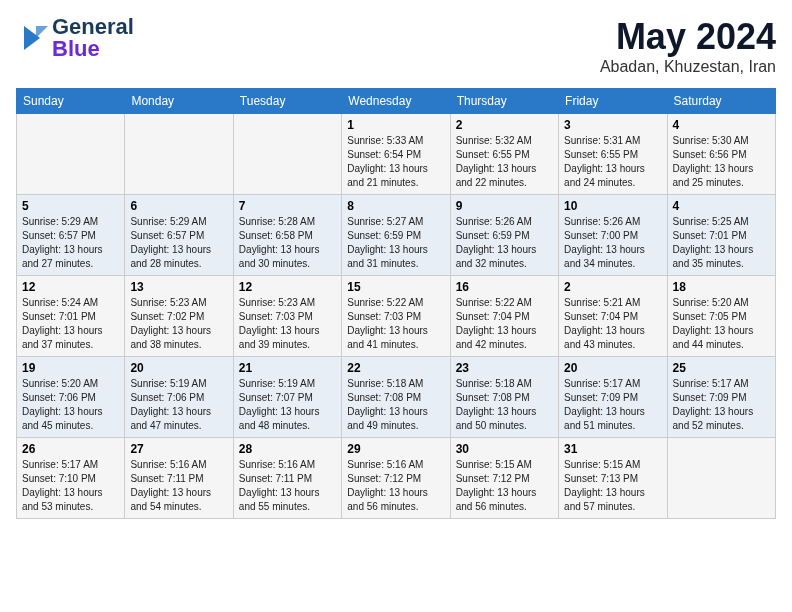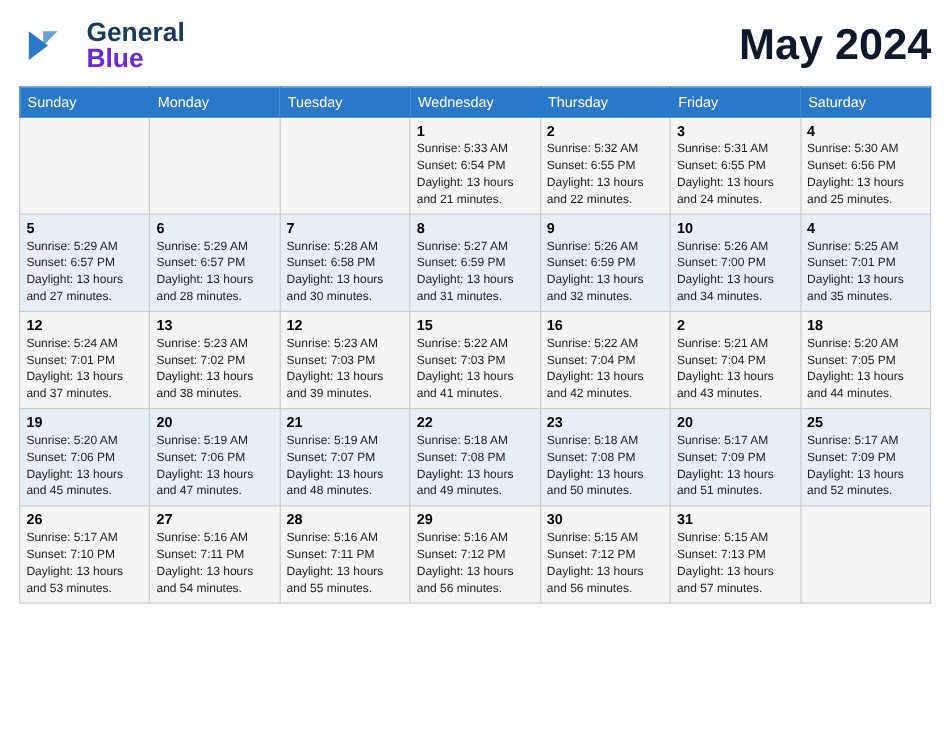--- a/index.html
+++ b/index.html
@@ -12,21 +12,21 @@
     }
     .header {
       display: flex;
       justify-content: space-between;
       align-items: flex-start;
       margin-bottom: 12px;
     }
     .logo-wrapper {
       display: flex;
       align-items: center;
-      gap: 20px;
+      gap: 0;
     }
     .logo-icon {
       display: flex;
       flex-direction: column;
     }
     .logo-line1 { font-size: 22px; font-weight: bold; color: #1a3a5c; line-height: 1; }
     .logo-line2 { font-size: 22px; font-weight: bold; color: #6d28d9; line-height: 1; }
     .title-block {
       text-align: right;
     }
@@ -87,20 +87,21 @@
       <polygon points="8,6 8,30 24,18" fill="#2979c8"></polygon>
       <polygon points="20,6 20,18 32,6" fill="#2979c8" opacity="0.7"></polygon>
     </svg>
     <div class="logo-icon">
       <span class="logo-line1">General</span>
       <span class="logo-line2">Blue</span>
     </div>
   </div>
   <div class="title-block">
     <div class="title-month">May 2024</div>
+    <div class="title-location">Abadan, Khuzestan, Iran</div>
   </div>
 </div>
 
 <table>
   <thead>
     <tr>
       <th>Sunday</th>
       <th>Monday</th>
       <th>Tuesday</th>
       <th>Wednesday</th>

